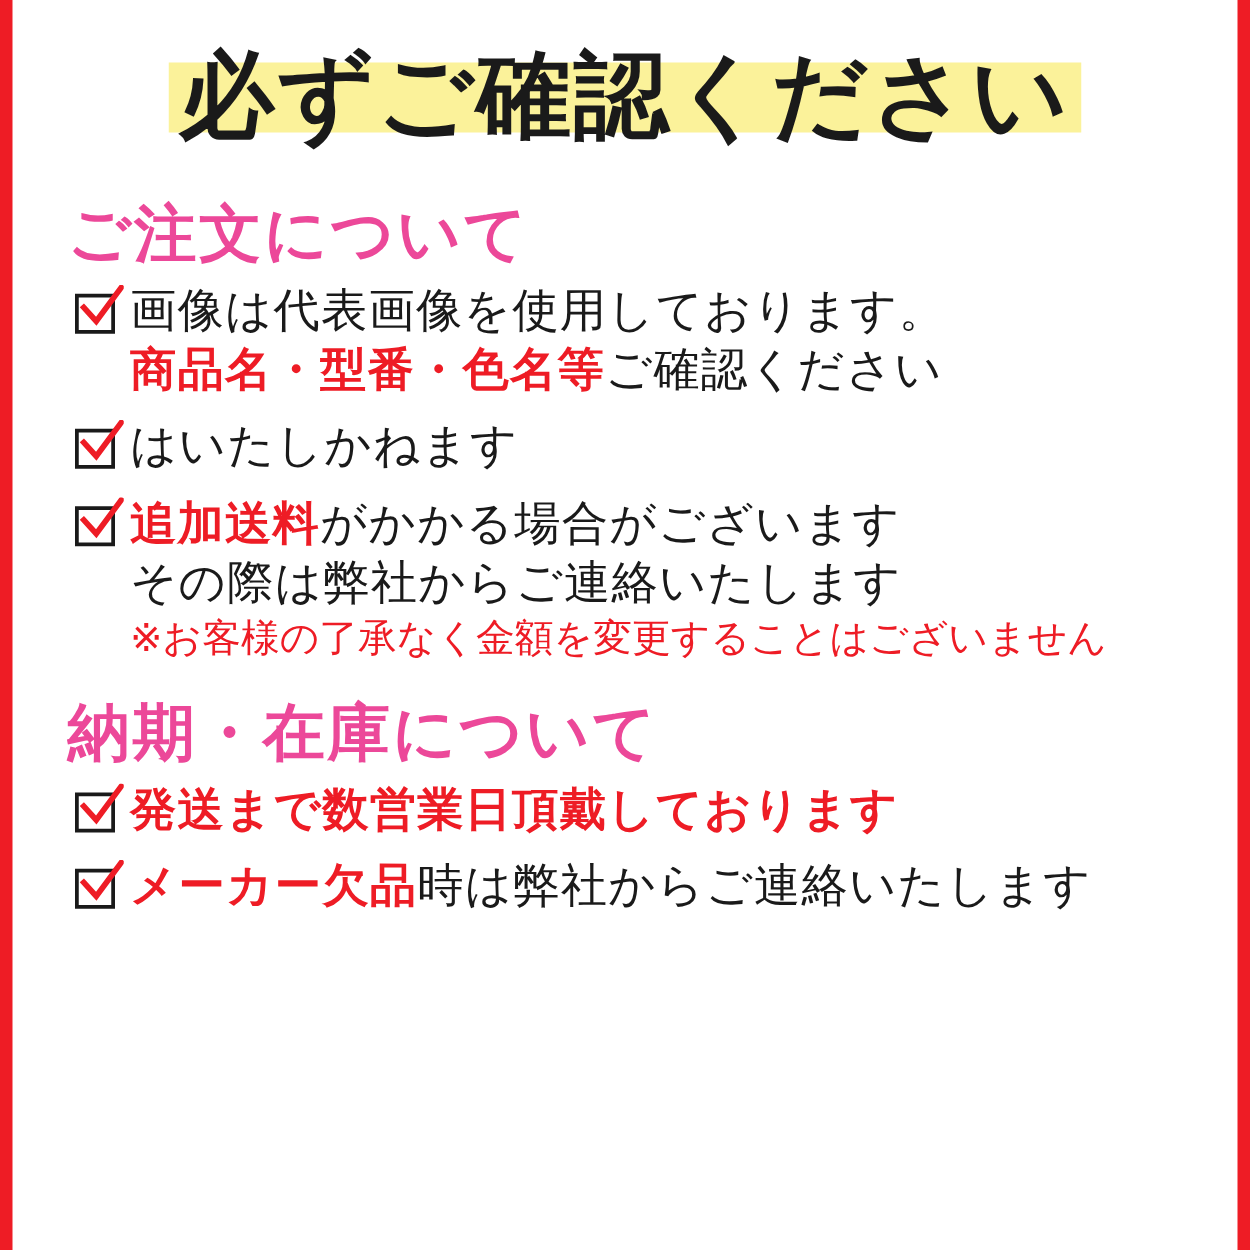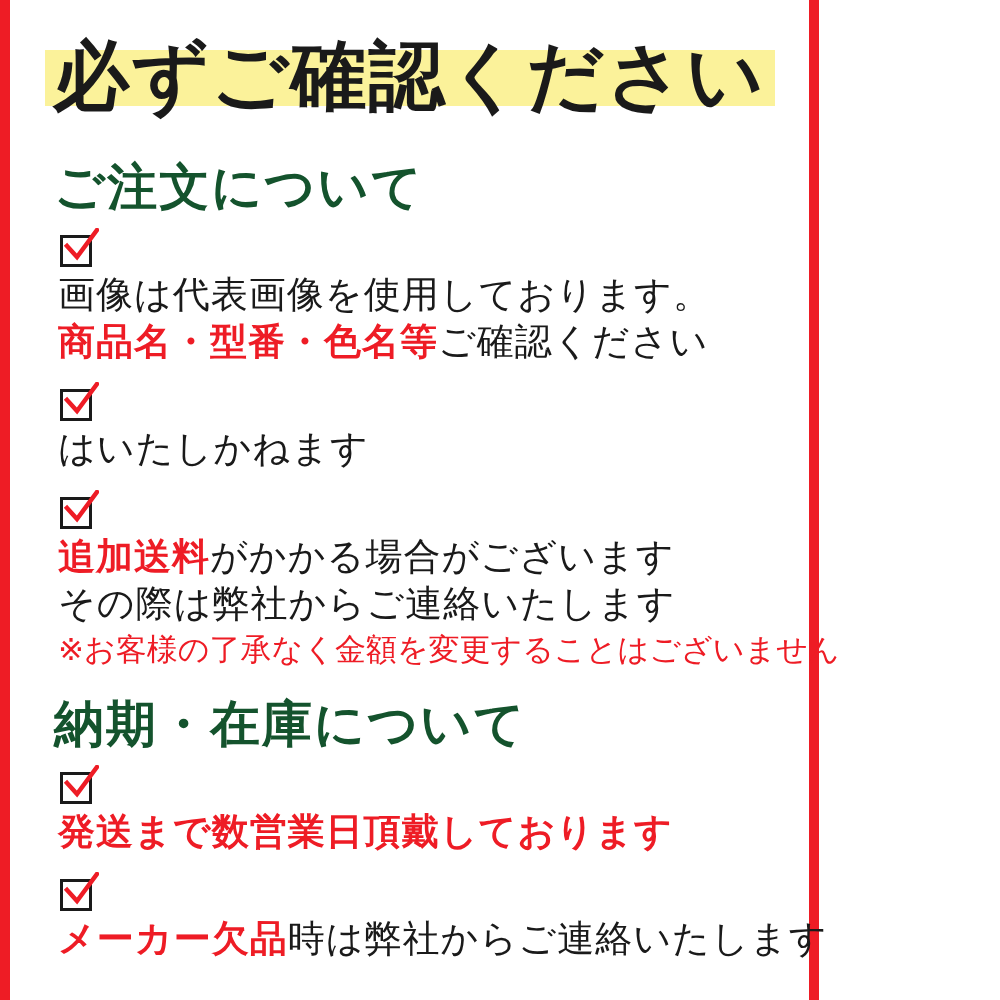--- a/index.html
+++ b/index.html
@@ -8,21 +8,21 @@
   }
   body {
     width: 1000px;
     height: 1000px;
     background: #ffffff;
     font-family: "DejaVu Sans", "Liberation Sans", sans-serif;
     overflow: hidden;
   }
   .page {
     position: relative;
-    width: 819px;
+    width: 1000px;
     height: 1000px;
     box-sizing: border-box;
     border-left: 10px solid #ee1c25;
     border-right: 10px solid #ee1c25;
     background: #ffffff;
   }
   .inner {
     position: absolute;
     left: 0;
     right: 0;
@@ -57,35 +57,34 @@
     color: #1a1a1a;
     letter-spacing: 2px;
     line-height: 108px;
     white-space: nowrap;
   }
 
   
   .section-head {
     font-size: 50px;
     font-weight: bold;
-    color: #14532d;
+    color: #ec4899;
     letter-spacing: 2px;
     margin: 0 0 6px 14px;
     line-height: 1.25;
   }
   .section-head.second {
     margin-top: 22px;
   }
 
   
   .item {
     display: flex;
     align-items: flex-start;
     margin: 0 0 14px 18px;
-    flex-direction: column;
   }
   .item .check {
     flex: 0 0 auto;
     width: 40px;
     height: 40px;
     margin-right: 6px;
     margin-top: 6px;
     position: relative;
   }
   .item .check .box {

